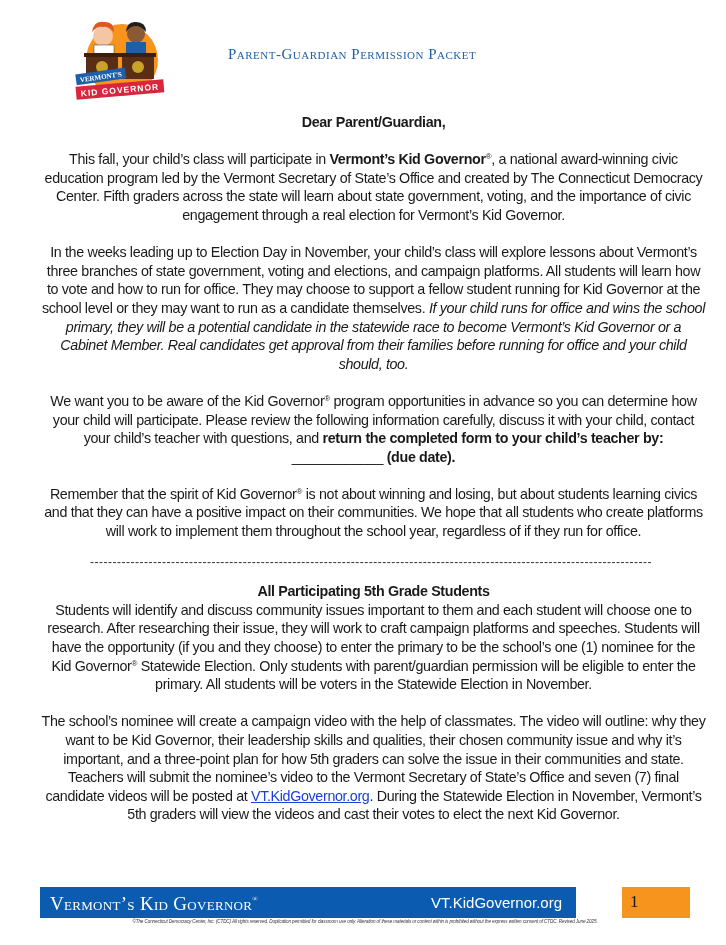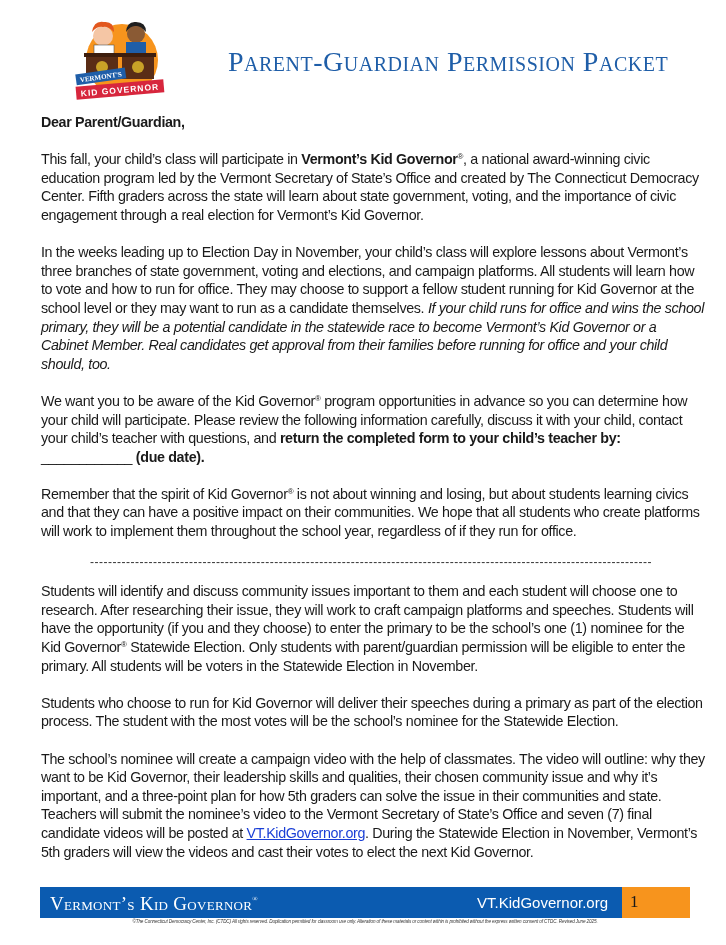--- a/index.html
+++ b/index.html
@@ -1,31 +1,31 @@
 <!DOCTYPE html>
 <html><head>
 <meta charset="utf-8">
 <style>
   html, body { margin:0; padding:0; background:#ffffff; }
   body { width:726px; height:945px; position:relative; overflow:hidden;
          font-family:"Liberation Sans", sans-serif; color:#1a1a1a; }
   .logo { position:absolute; left:70px; top:8px; width:100px; height:92px; }
   .title { position:absolute; left:228px; top:46px; font-family:"Liberation Serif", serif;
-           color:#1f5ea8; font-size:28px; letter-spacing:0.5px; font-variant:small-caps; font-weight:normal; white-space:nowrap; }
+           color:#1f5ea8; font-size:15px; letter-spacing:0.5px; font-variant:small-caps; font-weight:normal; white-space:nowrap; }
   .content { position:absolute; left:41px; top:113px; width:665px; font-size:14.3px; line-height:18.6px; letter-spacing:-0.35px; }
-  .content p { margin:0; }
+  .content p { margin:0;text-align:center; }
   .greet { font-weight:bold; margin-bottom:18.6px !important; }
   .para { margin-bottom:18.6px !important; }
   .it { font-style:italic;margin-top:20px; }
   .b { font-weight:bold; }
   sup { font-size:8px; vertical-align:5px; line-height:0; }
   .dash { text-align:center; overflow:hidden; white-space:nowrap; margin:0 0 11px 0; font-size:12px; letter-spacing:0.5px; color:#333; padding-left:20px; width:620px; }
   .heading { font-weight:bold; }
   .link { color:#1a3fd6; text-decoration:underline; }
-  .footer-bar { position:absolute; left:40px; top:887px; width:582px; height:31px; background:#0b5bb0; }
+  .footer-bar { position:absolute; left:40px; top:887px; width:536px; height:31px; background:#0b5bb0; }
   .footer-brand { position:absolute; left:10px; top:6px; color:#ffffff; font-family:"Liberation Serif", serif;
                   font-size:19px; font-variant:small-caps; letter-spacing:0.3px; white-space:nowrap; }
   .footer-brand sup { font-size:7px; vertical-align:9px; }
   .footer-url { position:absolute; right:14px; top:7px; color:#ffffff; font-size:15px; white-space:nowrap; }
   .footer-page { position:absolute; left:622px; top:887px; width:68px; height:31px; background:#f7941d; }
   .footer-page span { position:absolute; left:8px; top:5px; font-family:"Liberation Serif", serif; font-size:17px; color:#1a1a1a; }
   .copyright { position:absolute; left:40px; top:919px; width:650px; text-align:center; font-size:4.6px; font-style:italic; color:#333; white-space:nowrap; letter-spacing:-0.1px; }
 </style>
 </head>
 <body>
@@ -68,23 +68,23 @@
   <p class="para"><span>This fall, your child’s class will participate in </span><span class="b">Vermont’s Kid Governor</span><sup>®</sup><span>, a national award-winning civic education program led by the Vermont Secretary of State’s Office and created by The Connecticut Democracy Center. Fifth graders across the state will learn about state government, voting, and the importance of civic engagement through a real election for Vermont’s Kid Governor.</span></p>
 
   <p class="para"><span>In the weeks leading up to Election Day in November, your child’s class will explore lessons about Vermont’s three branches of state government, voting and elections, and campaign platforms. All students will learn how to vote and how to run for office. They may choose to support a fellow student running for Kid Governor at the school level or they may want to run as a candidate themselves. </span><span class="it">If your child runs for office and wins the school primary, they will be a potential candidate in the statewide race to become Vermont’s Kid Governor or a Cabinet Member. Real candidates get approval from their families before running for office and your child should, too.</span></p>
 
   <p class="para"><span>We want you to be aware of the Kid Governor</span><sup>®</sup><span> program opportunities in advance so you can determine how your child will participate. Please review the following information carefully, discuss it with your child, contact your child’s teacher with questions, and </span><span class="b">return the completed form to your child’s teacher by:</span><br><span>____________</span><span class="b"> (due date).</span></p>
 
   <p class="para" style="margin-bottom:12px !important;"><span>Remember that the spirit of Kid Governor</span><sup>®</sup><span> is not about winning and losing, but about students learning civics and that they can have a positive impact on their communities. We hope that all students who create platforms will work to implement them throughout the school year, regardless of if they run for office.</span></p>
 
   <div class="dash">-----------------------------------------------------------------------------------------------------------------------------</div>
 
+  <p class="heading">All Participating 5th Grade Students</p>
   <p class="para"><span>Students will identify and discuss community issues important to them and each student will choose one to research. After researching their issue, they will work to craft campaign platforms and speeches. Students will have the opportunity (if you and they choose) to enter the primary to be the school’s one (1) nominee for the Kid Governor</span><sup>®</sup><span> Statewide Election. Only students with parent/guardian permission will be eligible to enter the primary. All students will be voters in the Statewide Election in November.</span></p>
 
-  <p class="para">Students who choose to run for Kid Governor will deliver their speeches during a primary as part of the election process. The student with the most votes will be the school’s nominee for the Statewide Election.</p>
 
   <p><span>The school’s nominee will create a campaign video with the help of classmates. The video will outline: why they want to be Kid Governor, their leadership skills and qualities, their chosen community issue and why it’s important, and a three-point plan for how 5th graders can solve the issue in their communities and state. Teachers will submit the nominee’s video to the Vermont Secretary of State’s Office and seven (7) final candidate videos will be posted at </span><a class="link">VT.KidGovernor.org</a><span>. During the Statewide Election in November, Vermont’s 5th graders will view the videos and cast their votes to elect the next Kid Governor.</span></p>
 </div>
 
 <div class="footer-bar">
   <div class="footer-brand"><span>Vermont’s Kid Governor</span><sup>®</sup></div>
   <div class="footer-url">VT.KidGovernor.org</div>
 </div>
 <div class="footer-page">
     <span>1</span>

